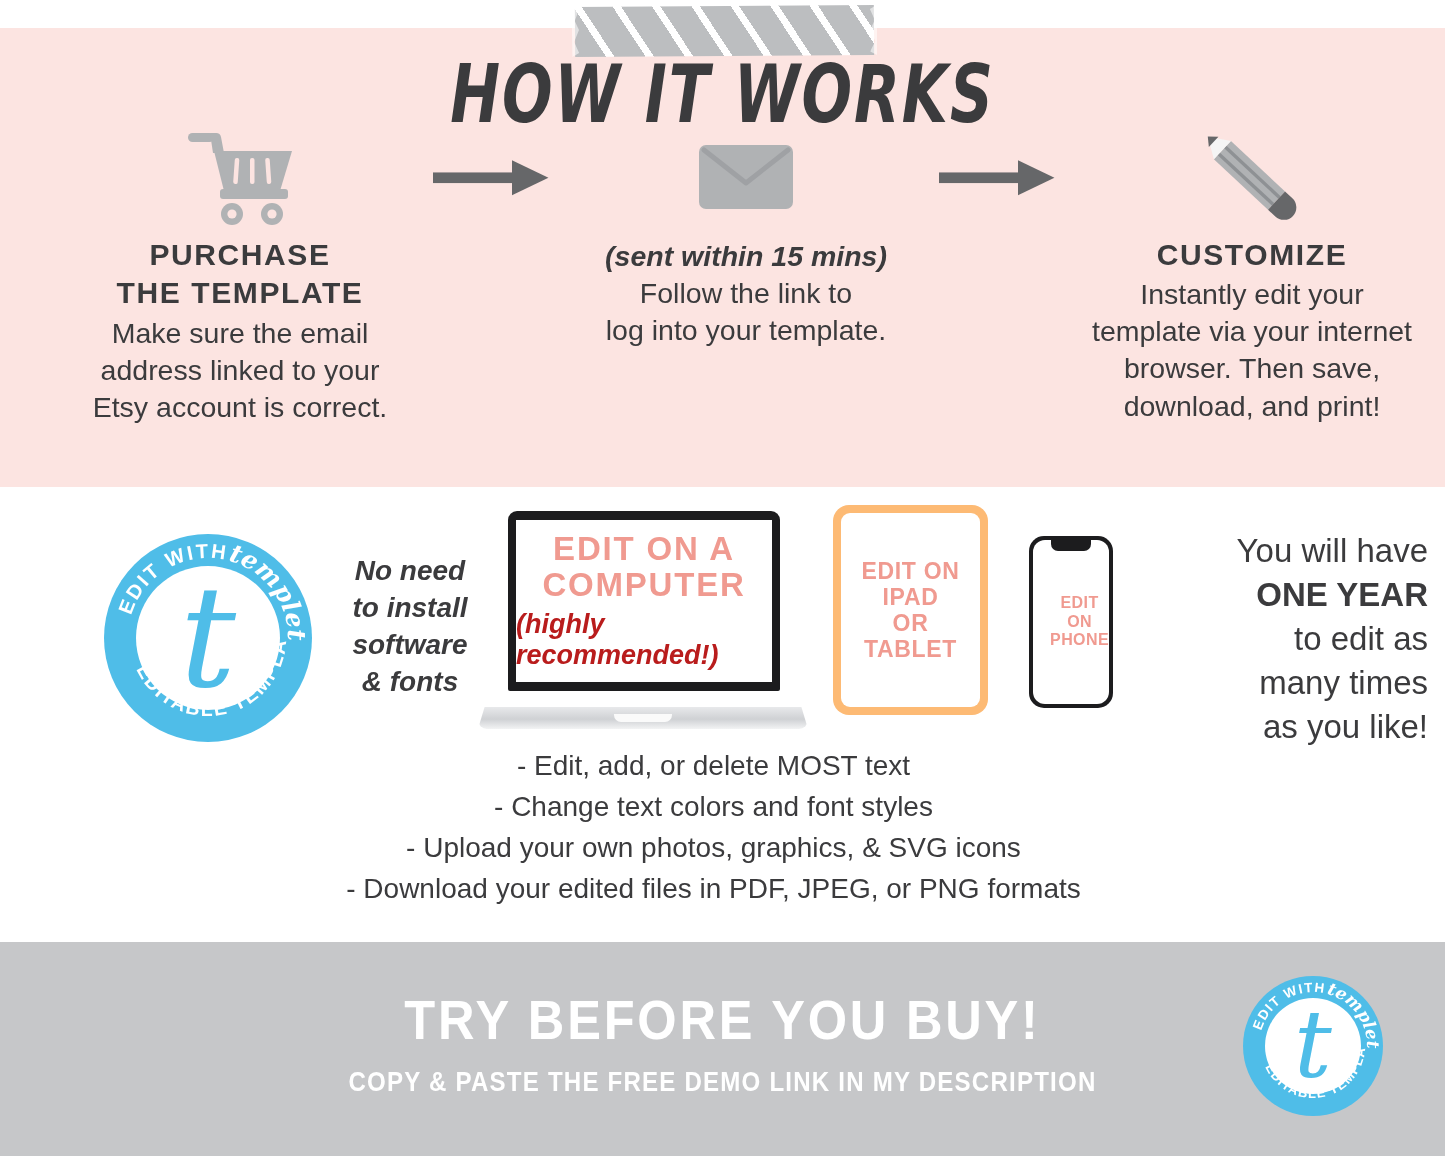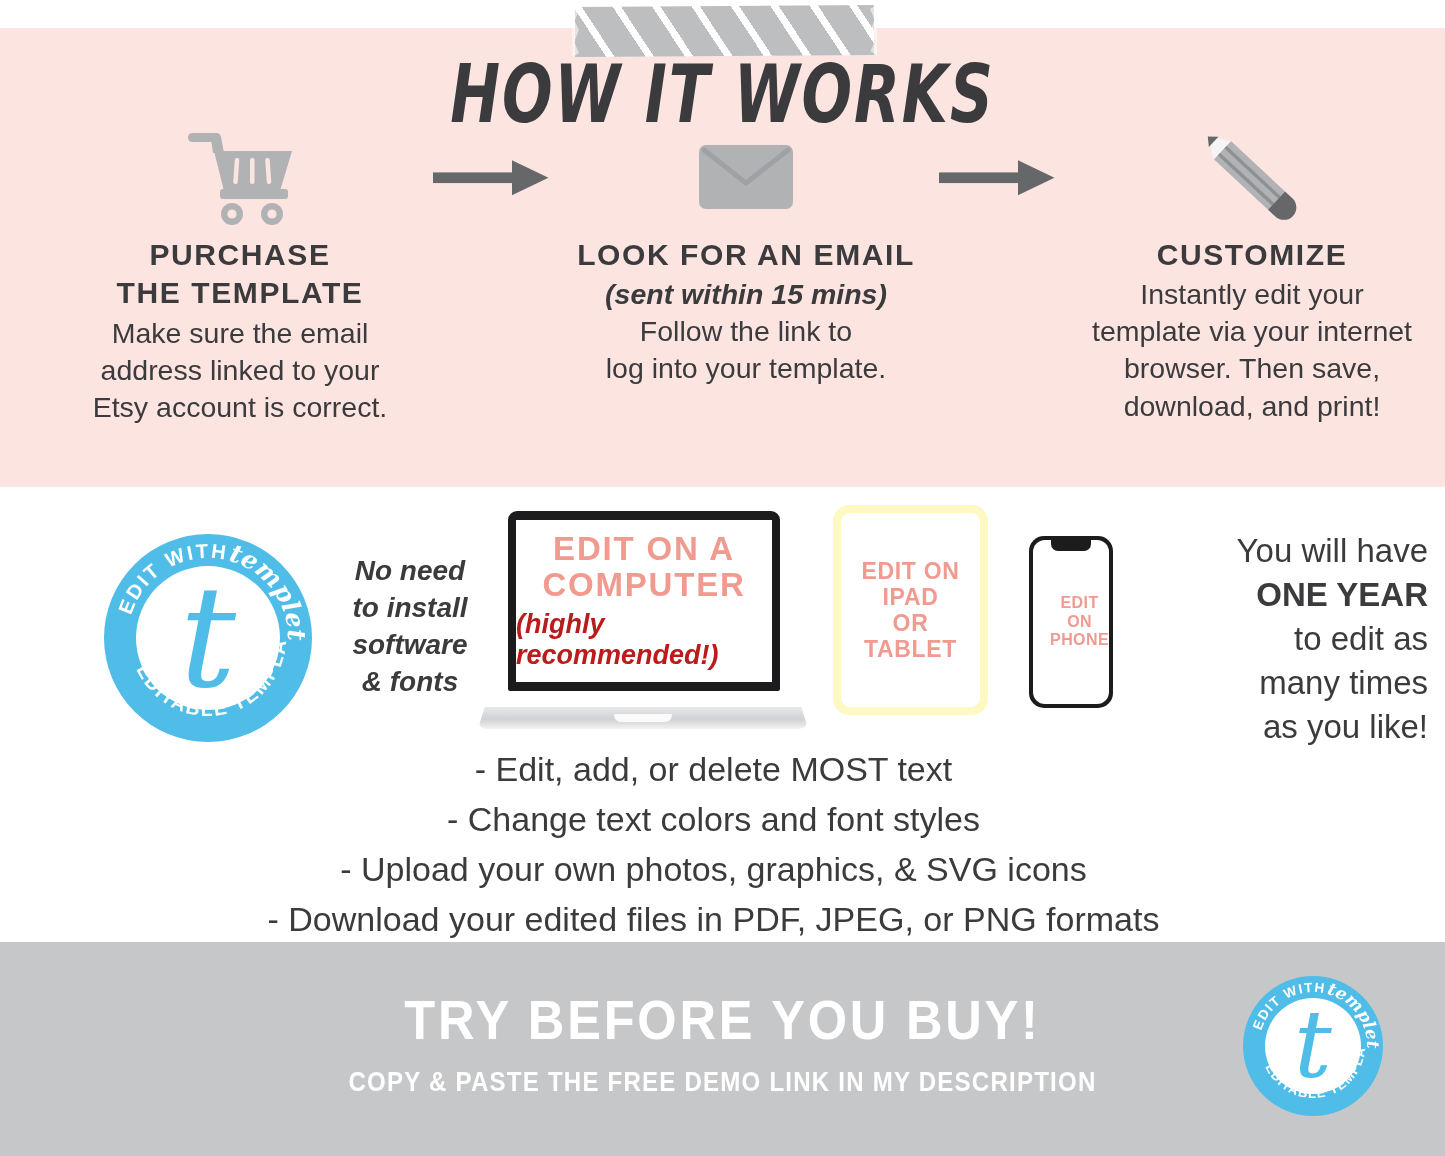--- a/index.html
+++ b/index.html
@@ -198,21 +198,21 @@
   }
   .screen-sub {
     font-size: 27px; font-style: italic; font-weight: 600;
     color: #b91c1c; margin-top: 6px;
   }
 
   
   .tablet { position: absolute; left: 833px; top: 0; width: 155px; height: 210px; }
   .tablet-body {
     width: 100%; height: 100%;
-    background: #fef9c3;
+    background: #fdba74;
     border-radius: 16px;
     padding: 8px;
   }
   .tablet-screen {
     width: 100%; height: 100%;
     background: #ffffff;
     border-radius: 9px;
     display: flex; align-items: center; justify-content: center;
     text-align: center;
     font-size: 23px; font-weight: bold; letter-spacing: .7px;
@@ -255,21 +255,21 @@
     color: #3B3B3D;
     line-height: 1.33;
   }
   .oneyear .strong { font-weight: bold; }
 
   .bullets {
     position: absolute;
     left: 0; top: 258px;
     width: 1427px;
     text-align: center;
-    font-size: 34px;
+    font-size: 28px;
     color: #3B3B3D;
     line-height: 1.47;
   }
 
   
   .footer {
     position: absolute;
     left: 0; top: 942px;
     width: 1445px; height: 214px;
     background: #C6C7C9;
@@ -347,21 +347,20 @@
   </div>
 
   <div class="step">
     <div class="step-icon">
       <svg width="96" height="76" viewBox="0 0 96 76">
         <rect x="1" y="6" width="94" height="64" rx="7" fill="#B0B2B4"></rect>
         <path d="M6 11 L48 44 L90 11" fill="none" stroke="#9FA1A4" stroke-width="5" stroke-linecap="round" stroke-linejoin="round"></path>
       </svg>
     </div>
     <div class="step-head">
-      <div>LOOK FOR AN EMAIL</div>
     </div>
     <div class="step-body">
       <div class="ital">(sent within 15 mins)</div>
       <div>Follow the link to</div>
       <div>log into your template.</div>
     </div>
   </div>
 
   <div class="arrow">
     <svg width="158" height="56" viewBox="0 0 158 56">

